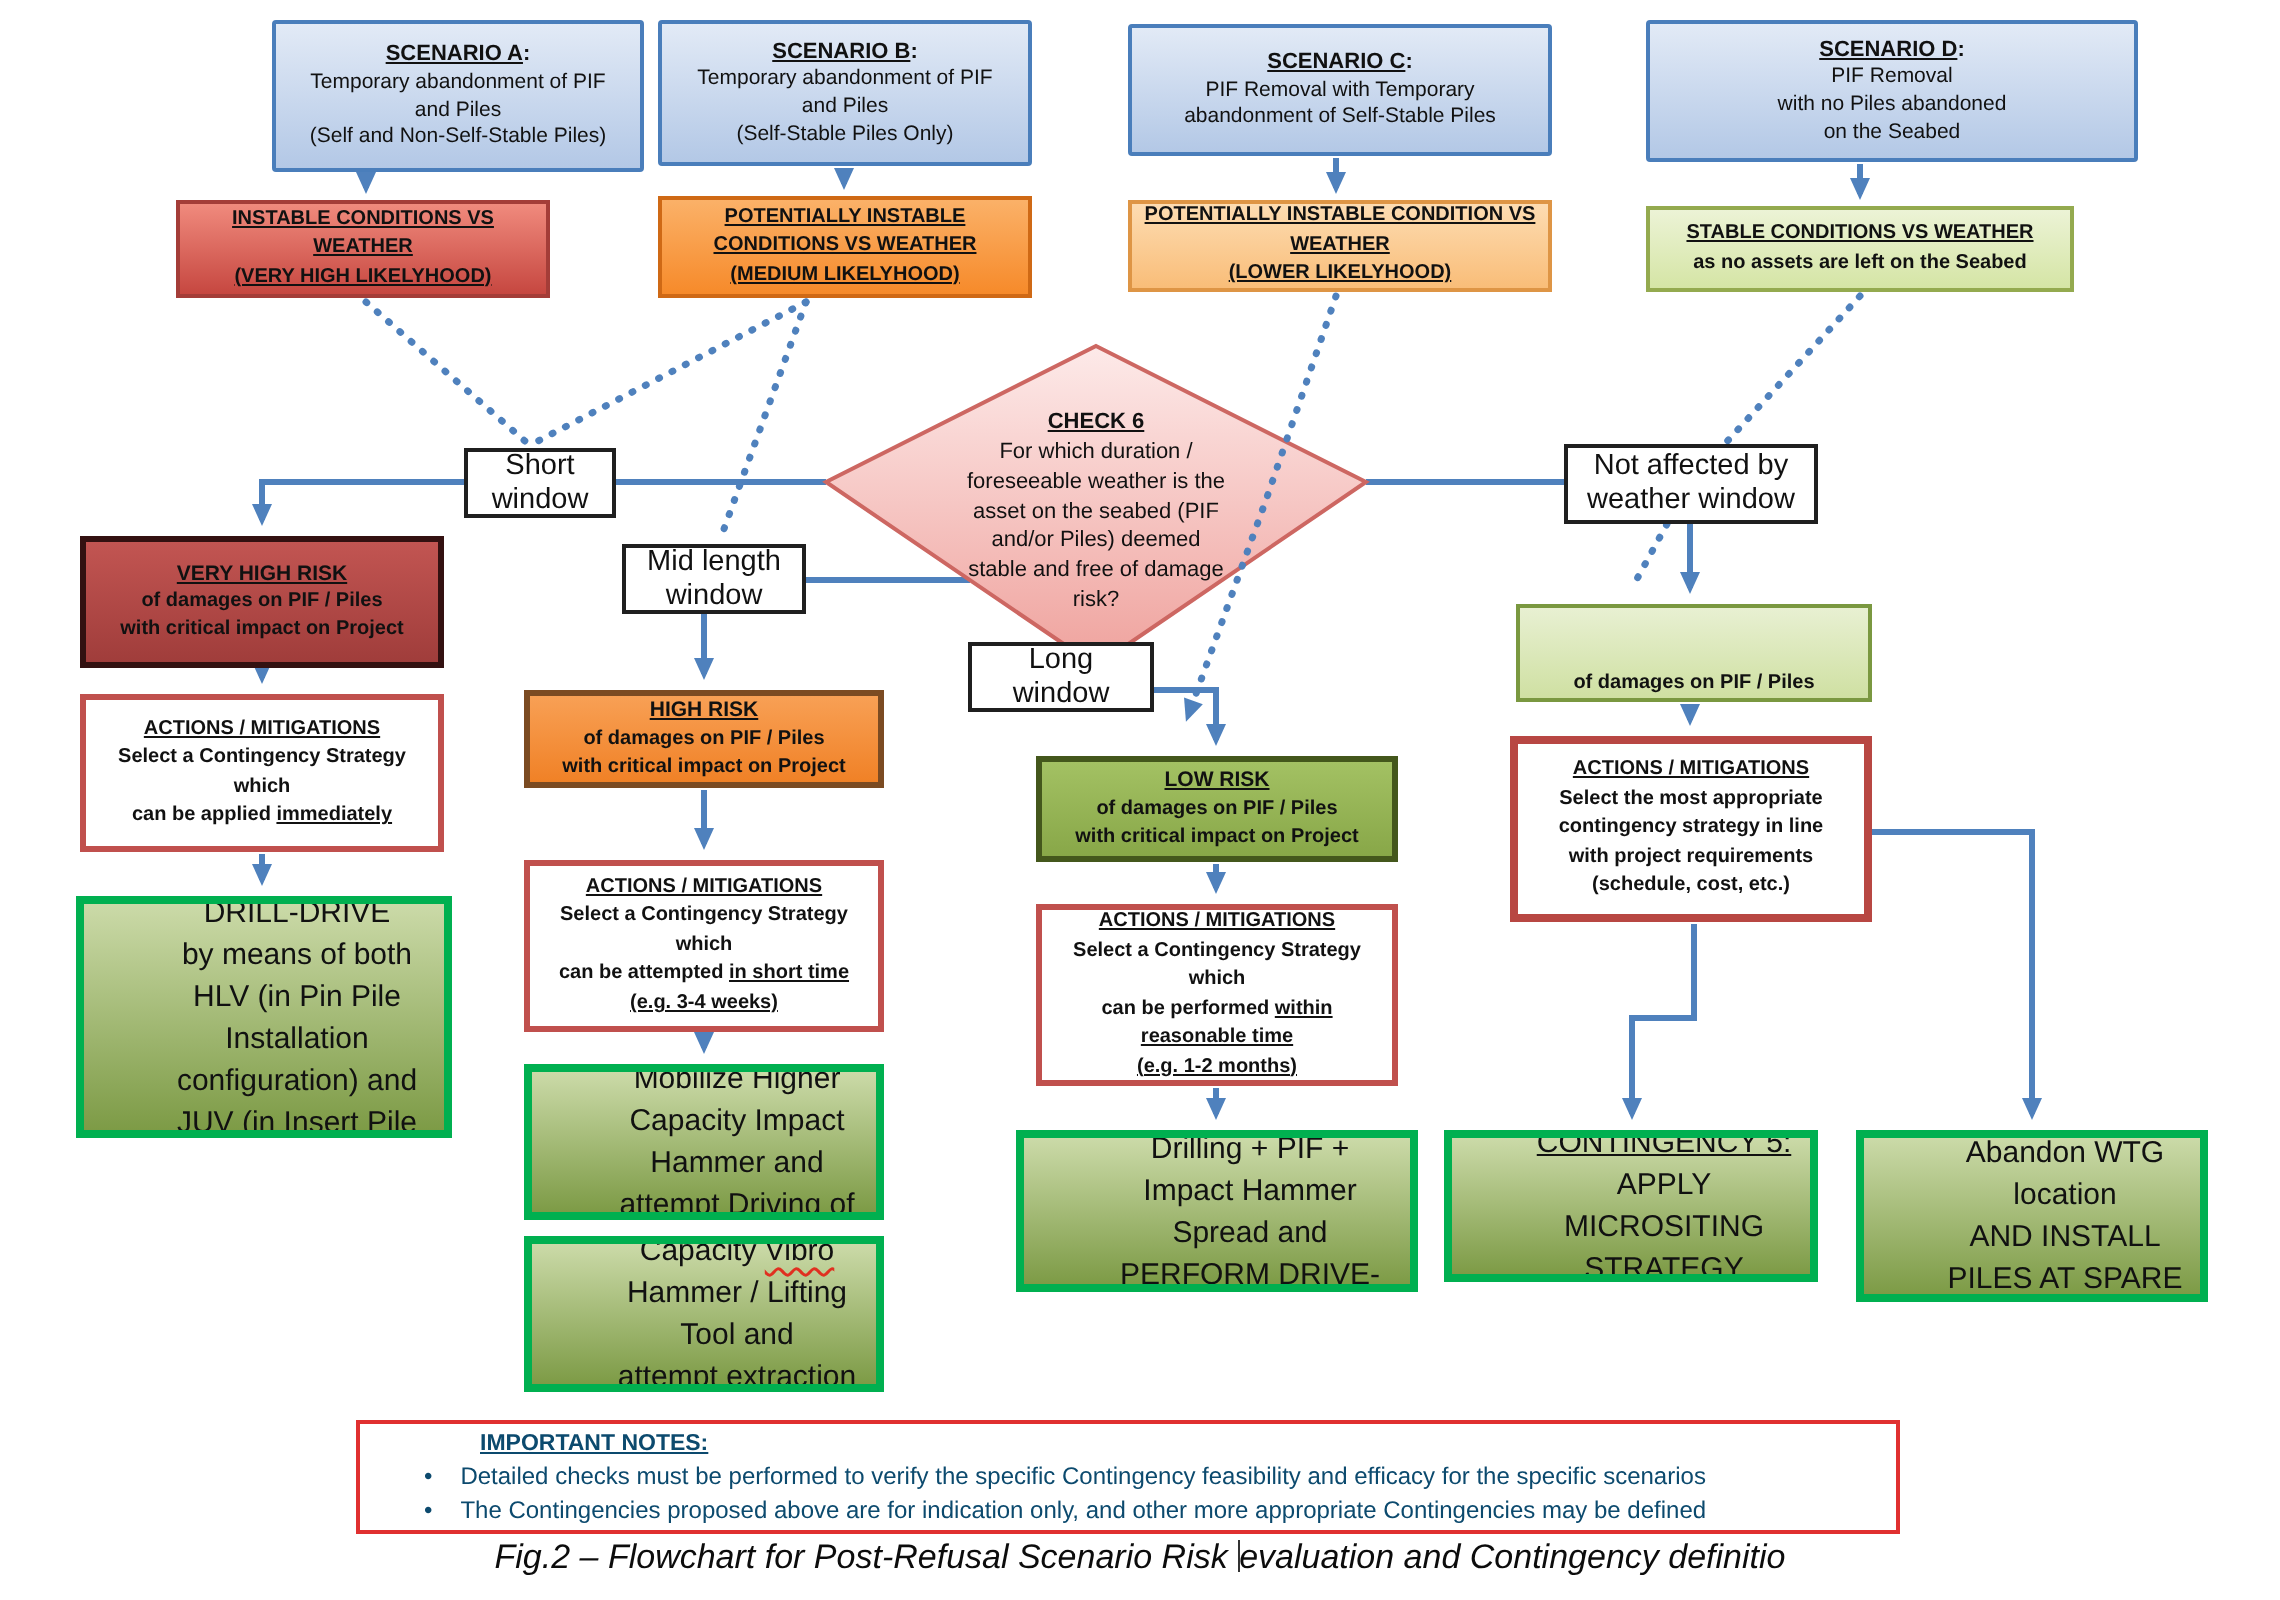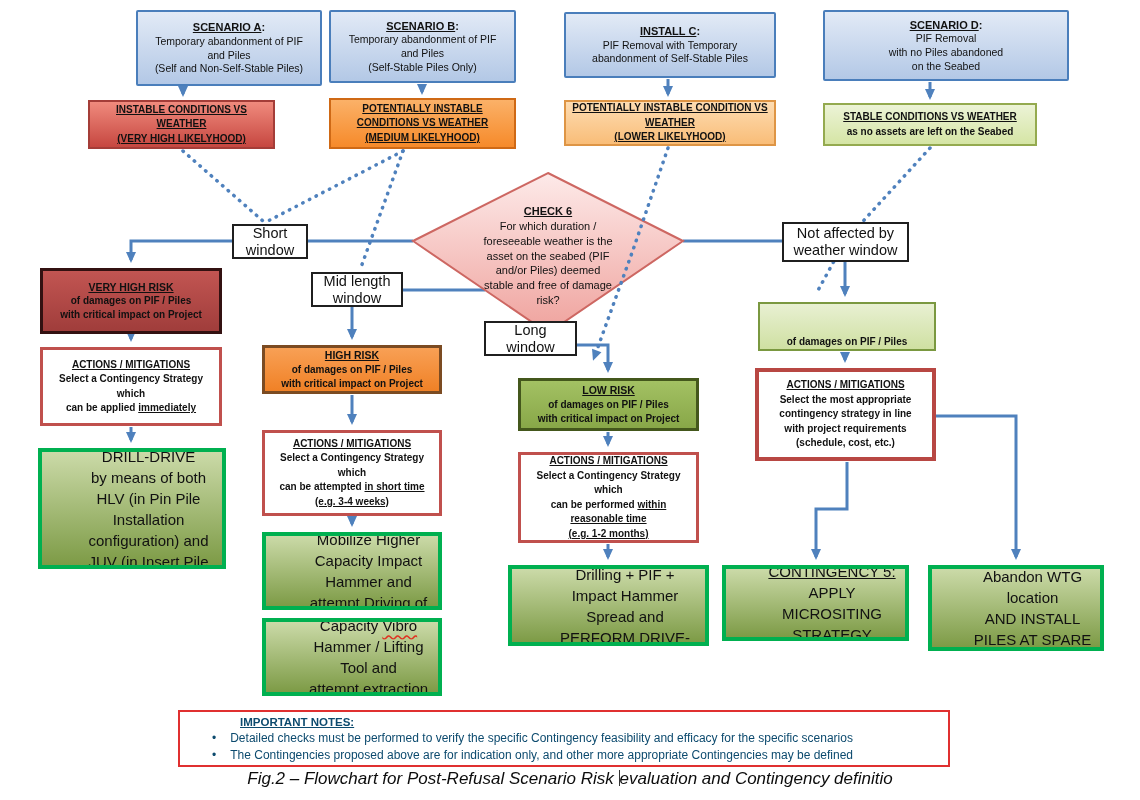--- a/index.html
+++ b/index.html
@@ -96,21 +96,21 @@
 and Piles
 (Self and Non-Self-Stable Piles)</span>
   </div>
   <div class="box scen" style="left:329px;top:10px;width:187px;height:73px;">
     <div><span class="ttl u">SCENARIO B</span><span class="ttl">:</span></div>
     <span class="t">Temporary abandonment of PIF
 and Piles
 (Self-Stable Piles Only)</span>
   </div>
   <div class="box scen" style="left:564px;top:12px;width:212px;height:66px;">
-    <div><span class="ttl u">INSTALL C</span><span class="ttl">:</span></div>
+    <div><span class="ttl u">SCENARIO C</span><span class="ttl">:</span></div>
     <span class="t">PIF Removal with Temporary
 abandonment of Self-Stable Piles</span>
   </div>
   <div class="box scen" style="left:823px;top:10px;width:246px;height:71px;">
     <div><span class="ttl u">SCENARIO D</span><span class="ttl">:</span></div>
     <span class="t">PIF Removal
 with no Piles abandoned
 on the Seabed</span>
   </div>
 

